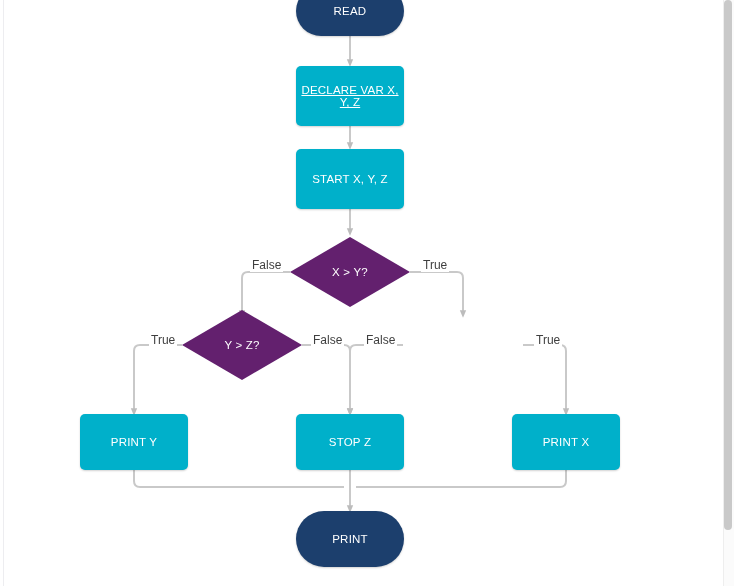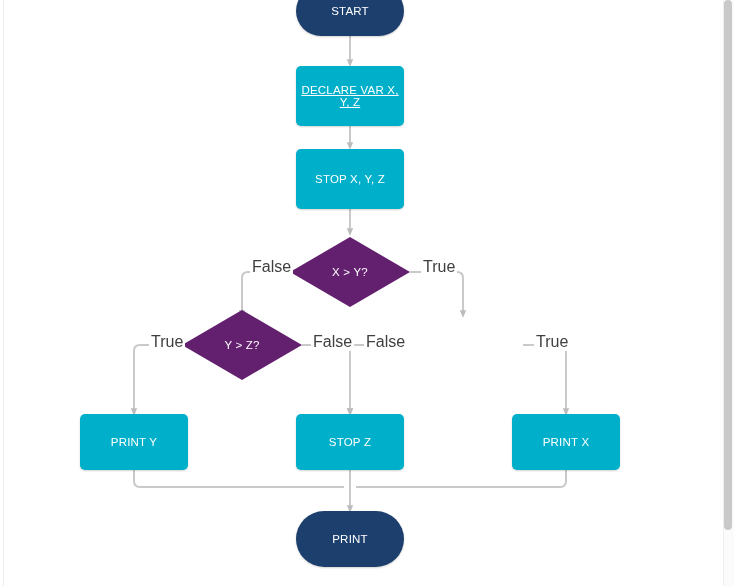--- a/index.html
+++ b/index.html
@@ -105,21 +105,21 @@
   .node-decision .diamond-label {
     position: relative;
     z-index: 2;
     color: #ffffff;
     font-size: 11.5px;
   }
 
   
   .edge-label {
     position: absolute;
-    font-size: 16px;
+    font-size: 12px;
     color: #3f3f3f;
     background: #ffffff;
     padding: 0 2px;
     white-space: nowrap;
     user-select: none;
   }
 </style>
 </head>
 <body>
 
@@ -156,29 +156,29 @@
       <path d="M350,470 L350,509"></path>
     </g>
 
     <g fill="none" stroke="#c9c9c9" stroke-width="2" stroke-linejoin="round">
       <path d="M134,470 L134,481 Q134,487 140,487 L344,487"></path>
       <path d="M566,470 L566,481 Q566,487 560,487 L356,487"></path>
     </g>
   </svg>
 
   <div class="node node-terminal" style="left:296px; top:-14px; width:108px; height:50px;">
-    <span>START</span>
+    <span>READ</span>
   </div>
 
   <div class="node node-process" style="left:296px; top:66px; width:108px; height:60px;text-decoration:underline;">
     <span>DECLARE VAR X, Y, Z</span>
   </div>
 
   <div class="node node-process" style="left:296px; top:149px; width:108px; height:60px;">
-    <span>STOP X, Y, Z</span>
+    <span>START X, Y, Z</span>
   </div>
 
   <div class="node node-decision" style="left:290px; top:237px; width:120px; height:70px;">
     <span class="diamond-shape"></span>
     <span class="diamond-label">X &gt; Y?</span>
   </div>
 
   <div class="node node-decision" style="left:182px; top:310px; width:120px; height:70px;">
     <span class="diamond-shape"></span>
     <span class="diamond-label">Y &gt; Z?</span>

